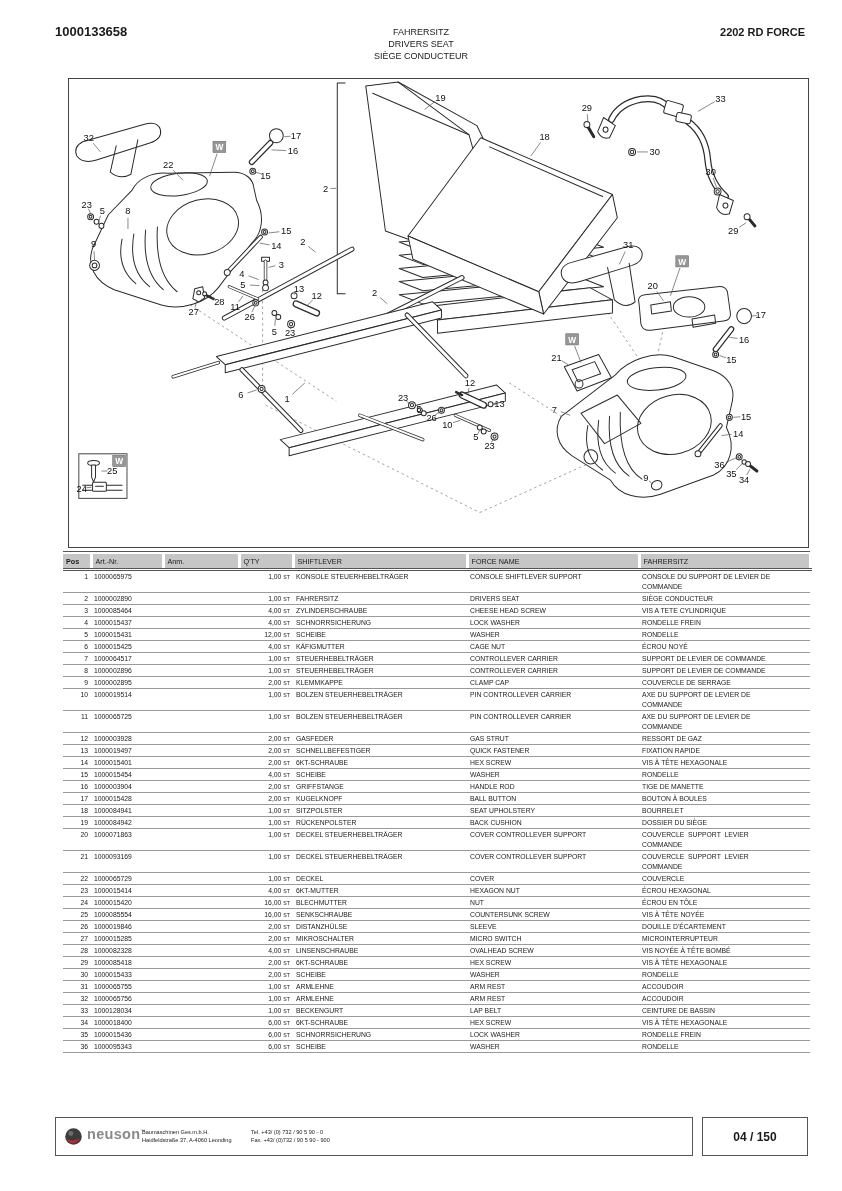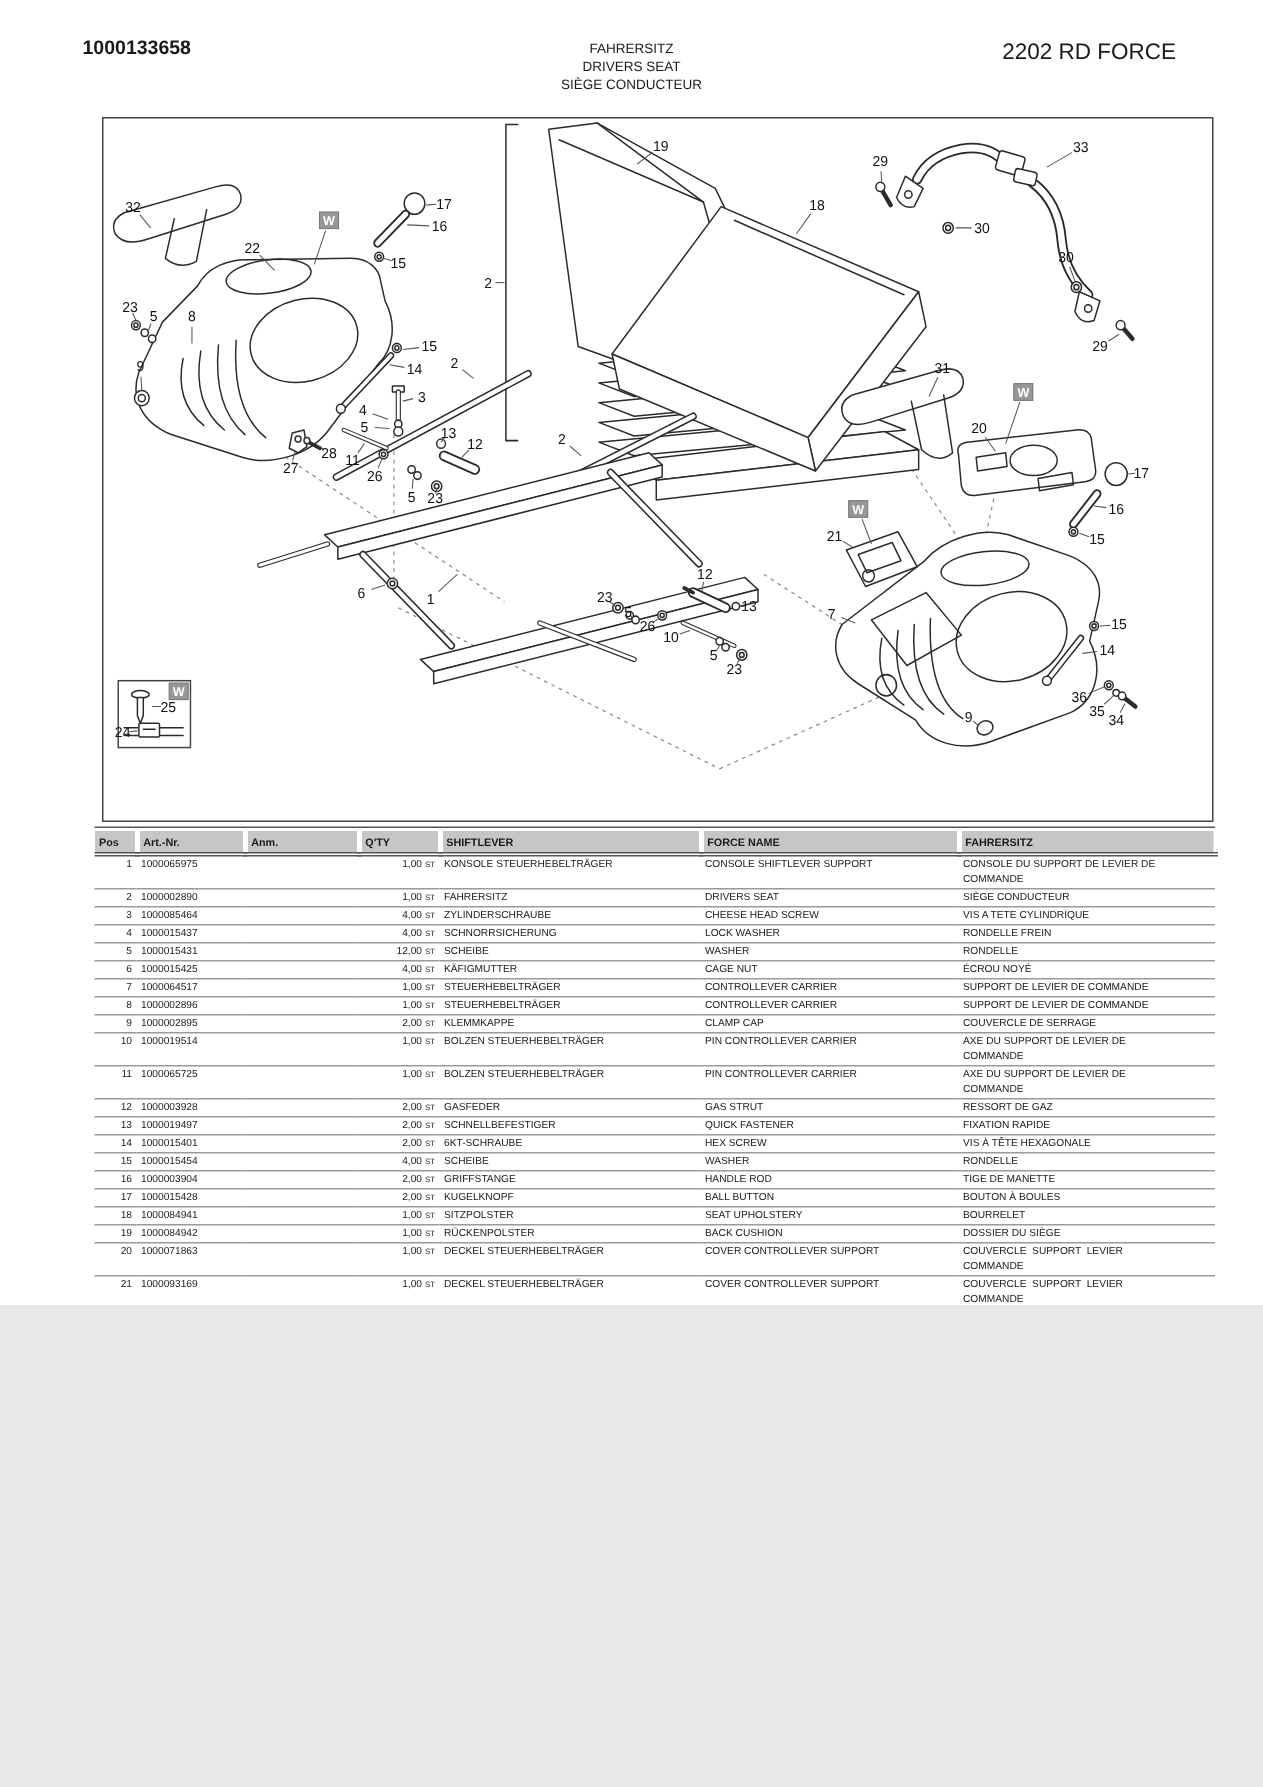--- a/index.html
+++ b/index.html
@@ -1,37 +1,37 @@
 <!DOCTYPE html>
 <html><head>
 <meta charset="utf-8">
 <style>
   html,body{margin:0;padding:0;background:#e8e8e8;}
-  .page{position:relative;width:842px;height:870px;background:#fff;margin:0 auto;
+  .page{position:relative;width:842px;height:1191px;background:#fff;margin:0 auto;
         font-family:"Liberation Sans",sans-serif;color:#1a1a1a;overflow:hidden;}
   
   .doc-number{position:absolute;left:55px;top:24px;font-size:13px;font-weight:bold;}
-  .model-name{position:absolute;right:58px;top:26px;font-size:15px;font-weight:normal;}
+  .model-name{position:absolute;right:37px;top:26px;font-size:11px;font-weight:bold;}
   .title-block{position:absolute;left:0;top:26px;width:100%;text-align:center;font-size:9px;line-height:12px;}
   
   .diagram-box{position:absolute;left:68px;top:78px;width:739px;height:468px;border:1px solid #444;background:#fff;}
   .diagram-box svg{width:100%;height:100%;display:block;}
   .part{fill:#fff;stroke:#2a2a2a;stroke-width:1;stroke-linejoin:round;stroke-linecap:round;}
   .ln{fill:none;stroke:#2a2a2a;stroke-width:1;stroke-linejoin:round;stroke-linecap:round;}
   .thick{stroke:#2a2a2a;fill:none;stroke-linecap:round;}
   .white{stroke:#fff;fill:none;stroke-linecap:round;}
   .dash{fill:none;stroke:#8a8a8a;stroke-width:0.8;stroke-dasharray:2.5,3;}
   .leader{stroke:#555;stroke-width:0.7;}
   .callout{font-size:9.5px;fill:#111;text-anchor:middle;font-family:"Liberation Sans",sans-serif;}
   .wbox{fill:#979797;stroke:#6e6e6e;stroke-width:0.6;}
   .wtxt{font-size:8.5px;font-weight:bold;fill:#fff;text-anchor:middle;font-family:"Liberation Sans",sans-serif;}
   
   .table-wrap{position:absolute;left:63px;top:551px;width:747px;border-top:1px solid #555;padding-top:2px;}
   table.parts{border-collapse:collapse;width:747px;table-layout:fixed;font-size:6.8px;}
-  table.parts th{background:#c6c6c6;font-weight:bold;text-align:left;padding:2.5px 3px;
+  table.parts th{background:#c6c6c6;font-weight:normal;text-align:left;padding:2.5px 3px;
       border-right:3px solid #fff;font-size:7.2px;white-space:nowrap;overflow:hidden;}
   table.parts th.b{font-weight:bold;}
   table.parts thead tr{border-bottom:3px double #555;margin-top:40px;}
   table.parts tbody{border-bottom:1px solid #999;}
   table.parts td{padding:0.5px 3px;line-height:10px;vertical-align:top;overflow:hidden;}
   table.parts tbody tr{border-top:1px solid #9a9a9a;}
   table.parts tbody tr:first-child{border-top:none;}
   td.c0{text-align:right;}
   td.c3{text-align:right;white-space:nowrap;}
   td.c6{white-space:pre-wrap;}
@@ -770,14 +770,15 @@
     <span class="brand"><span>neuson</span><sup>™</sup></span>
     <div class="addr">
       <div>Baumaschinen Ges.m.b.H.</div>
       <div>Haidfeldstraße 37, A-4060 Leonding</div>
     </div>
     <div class="telfax">
       <div>Tel. +43/ (0) 732 / 90 5 90 - 0</div>
       <div>Fax. +43/ (0)732 / 90 5 90 - 900</div>
     </div>
   </div>
+  <div class="page-box">04 / 150</div>
 
 </div>
 
 </body></html>

